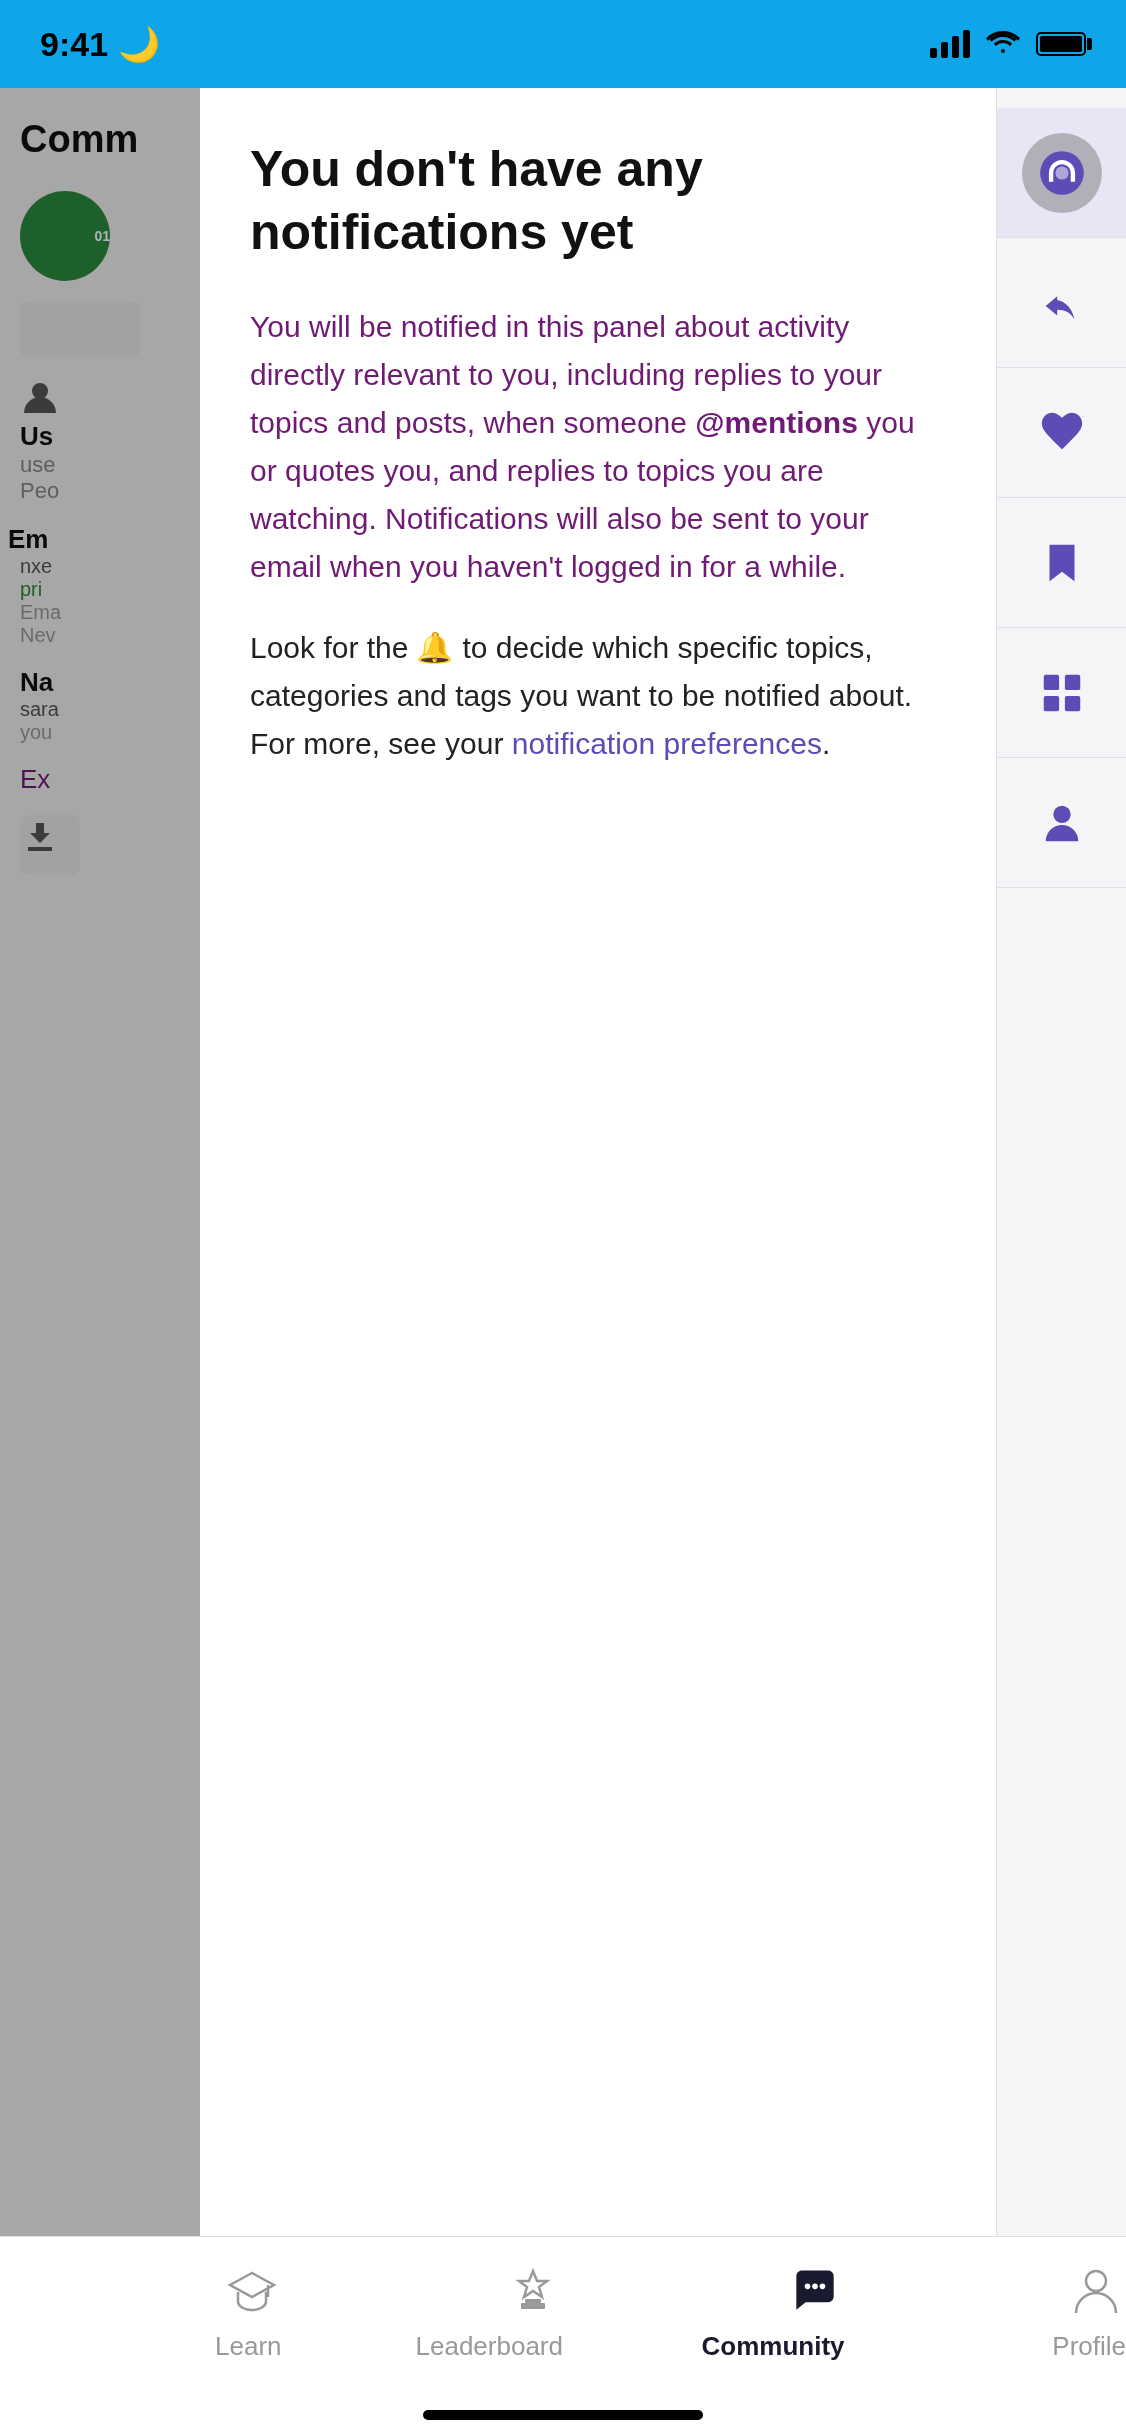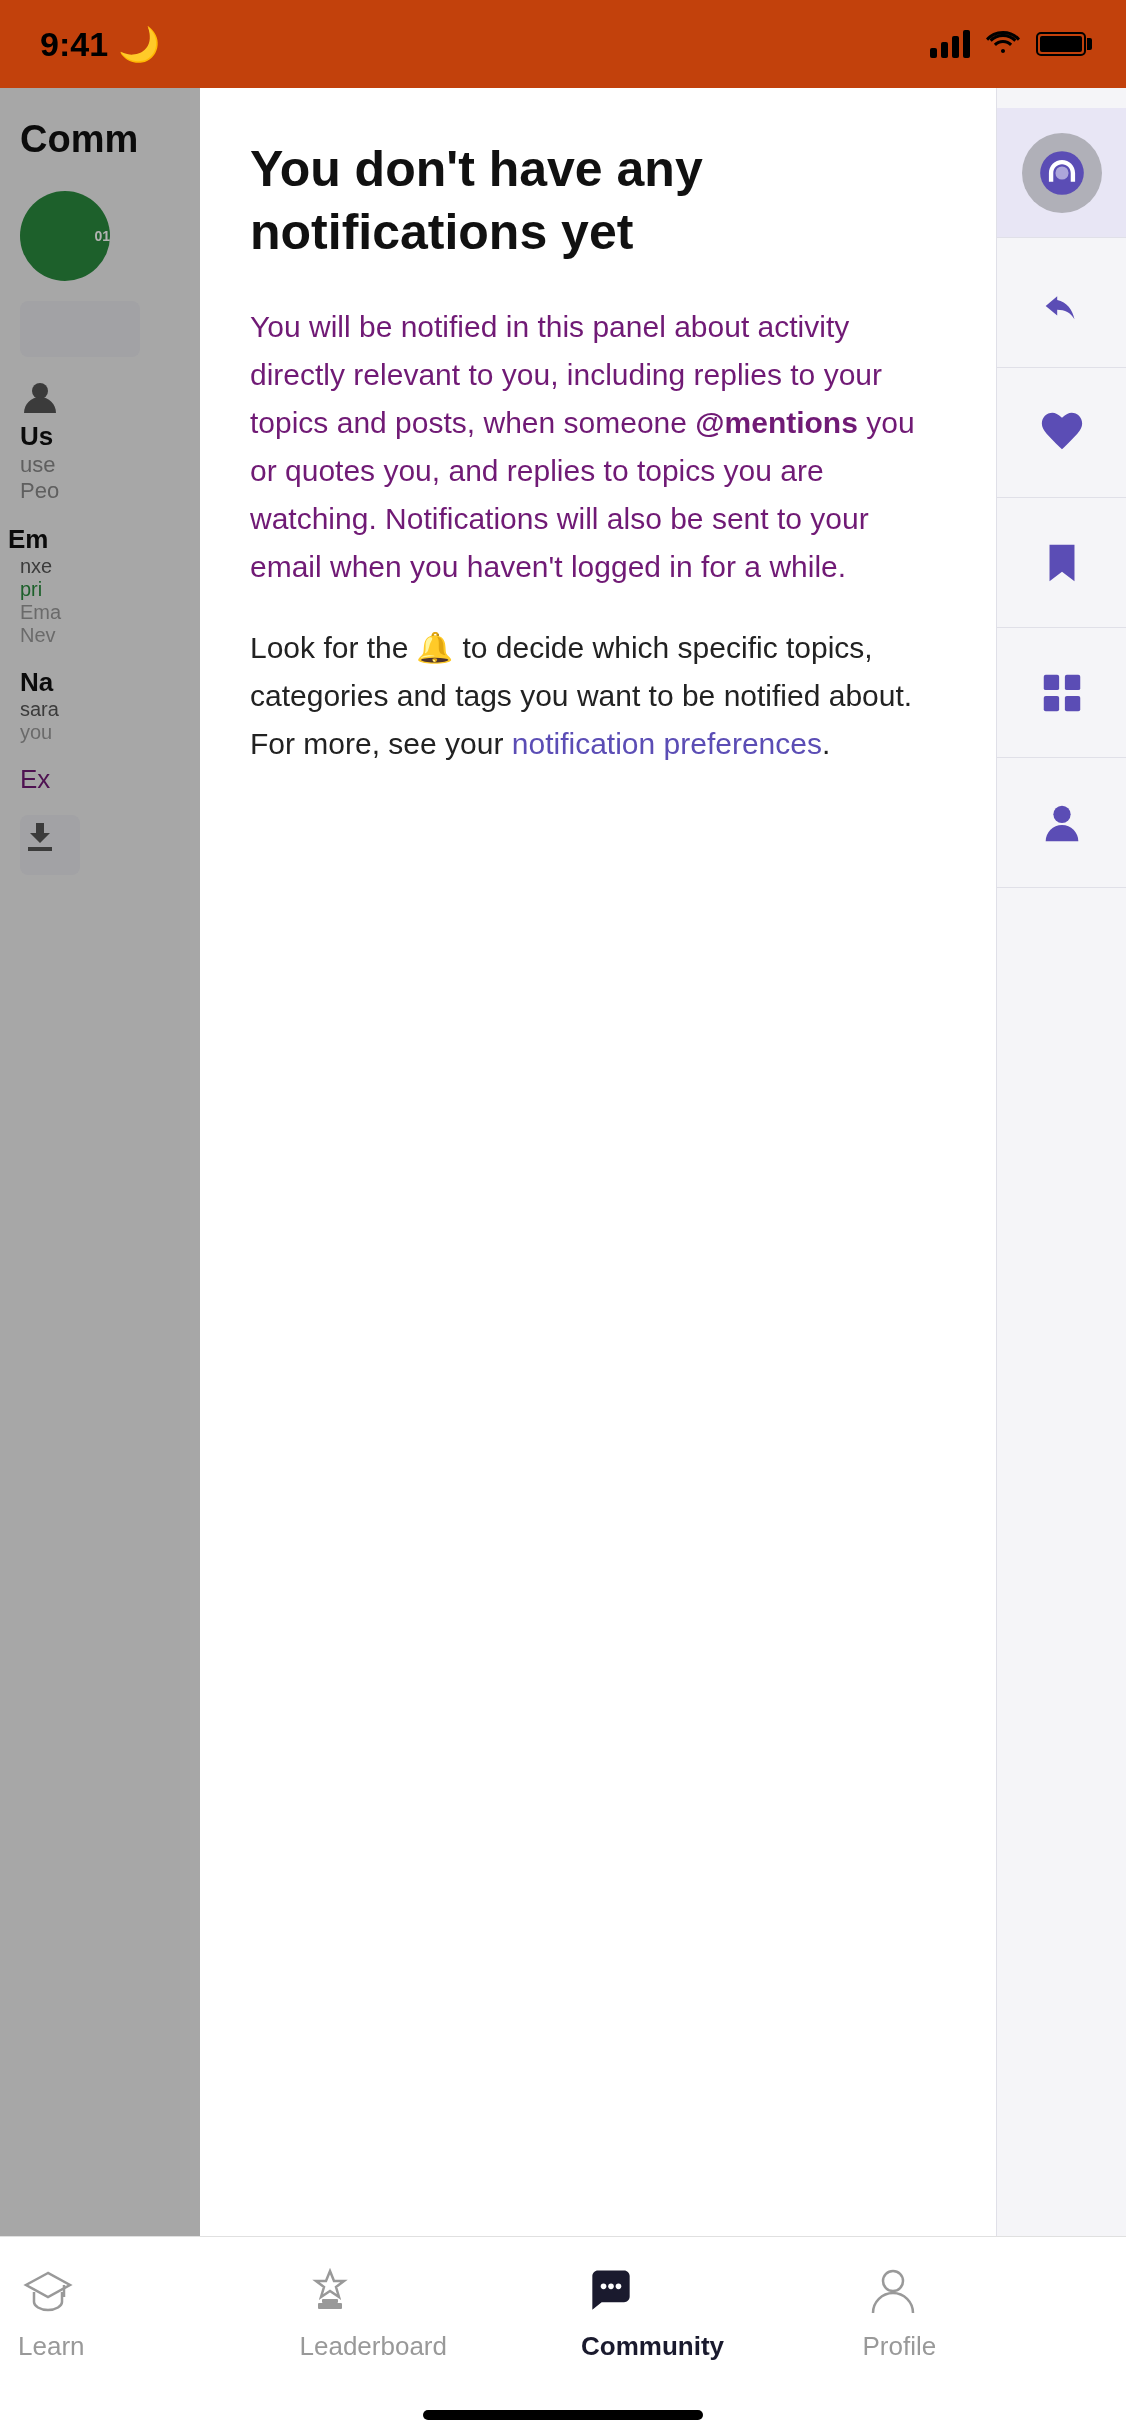--- a/index.html
+++ b/index.html
@@ -18,21 +18,21 @@
       overflow: hidden;
     }
 
     
     .status-bar {
       position: absolute;
       top: 0;
       left: 0;
       right: 0;
       height: 88px;
-      background: #c2410c;
+      background: #0ea5e9;
       display: flex;
       align-items: center;
       justify-content: space-between;
       padding: 16px 40px;
       z-index: 100;
     }
 
     .status-time {
       font-size: 34px;
       font-weight: 600;
@@ -205,21 +205,21 @@
       display: flex;
       align-items: flex-start;
       justify-content: space-around;
       padding-top: 24px;
       z-index: 200;
     }
 
     .tab-item {
       display: flex;
       flex-direction: column;
-      align-items: flex-start;
+      align-items: flex-end;
       gap: 10px;
       cursor: pointer;
       flex: 1;
       margin-left: 18px;
     }
 
     .tab-icon {
       width: 60px;
       height: 60px;
       display: flex;

